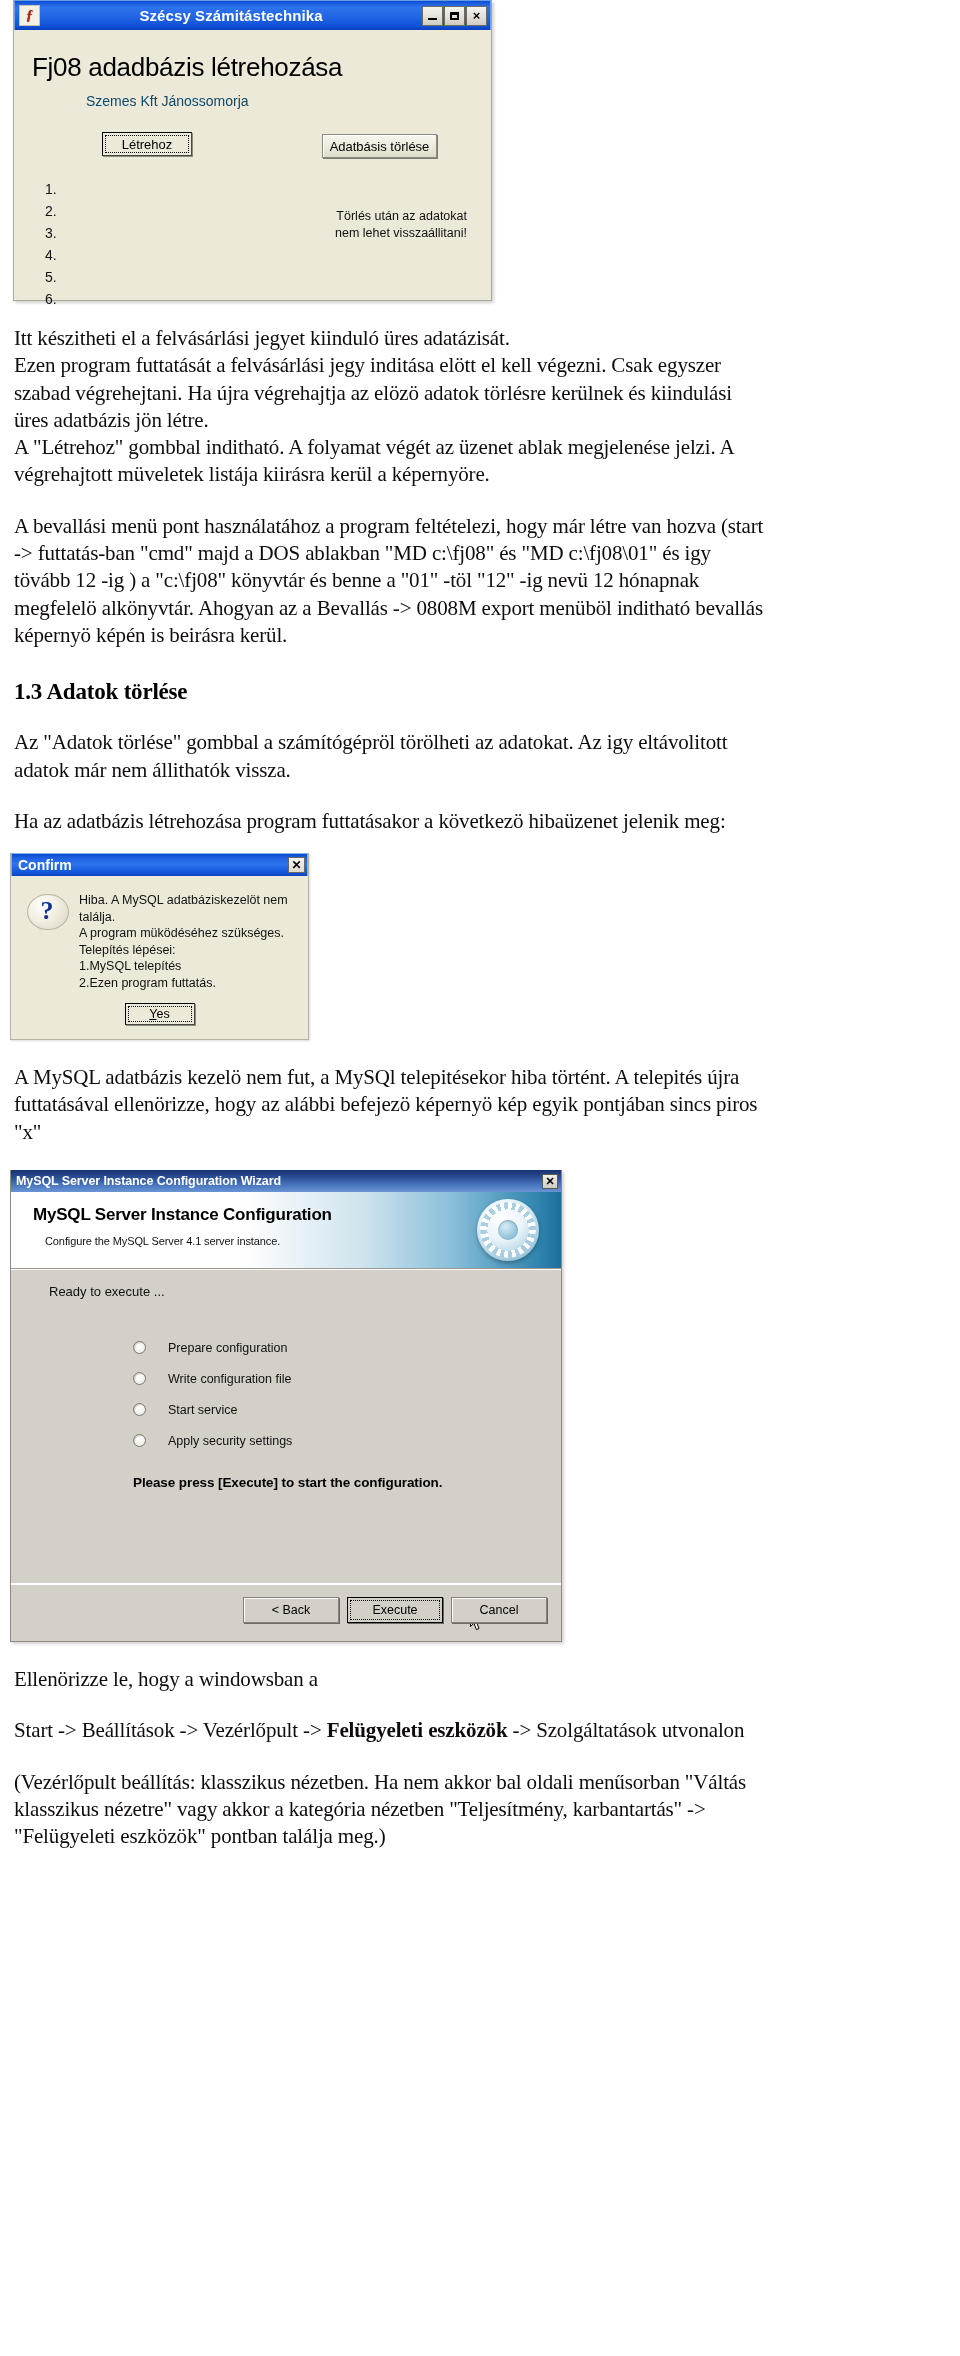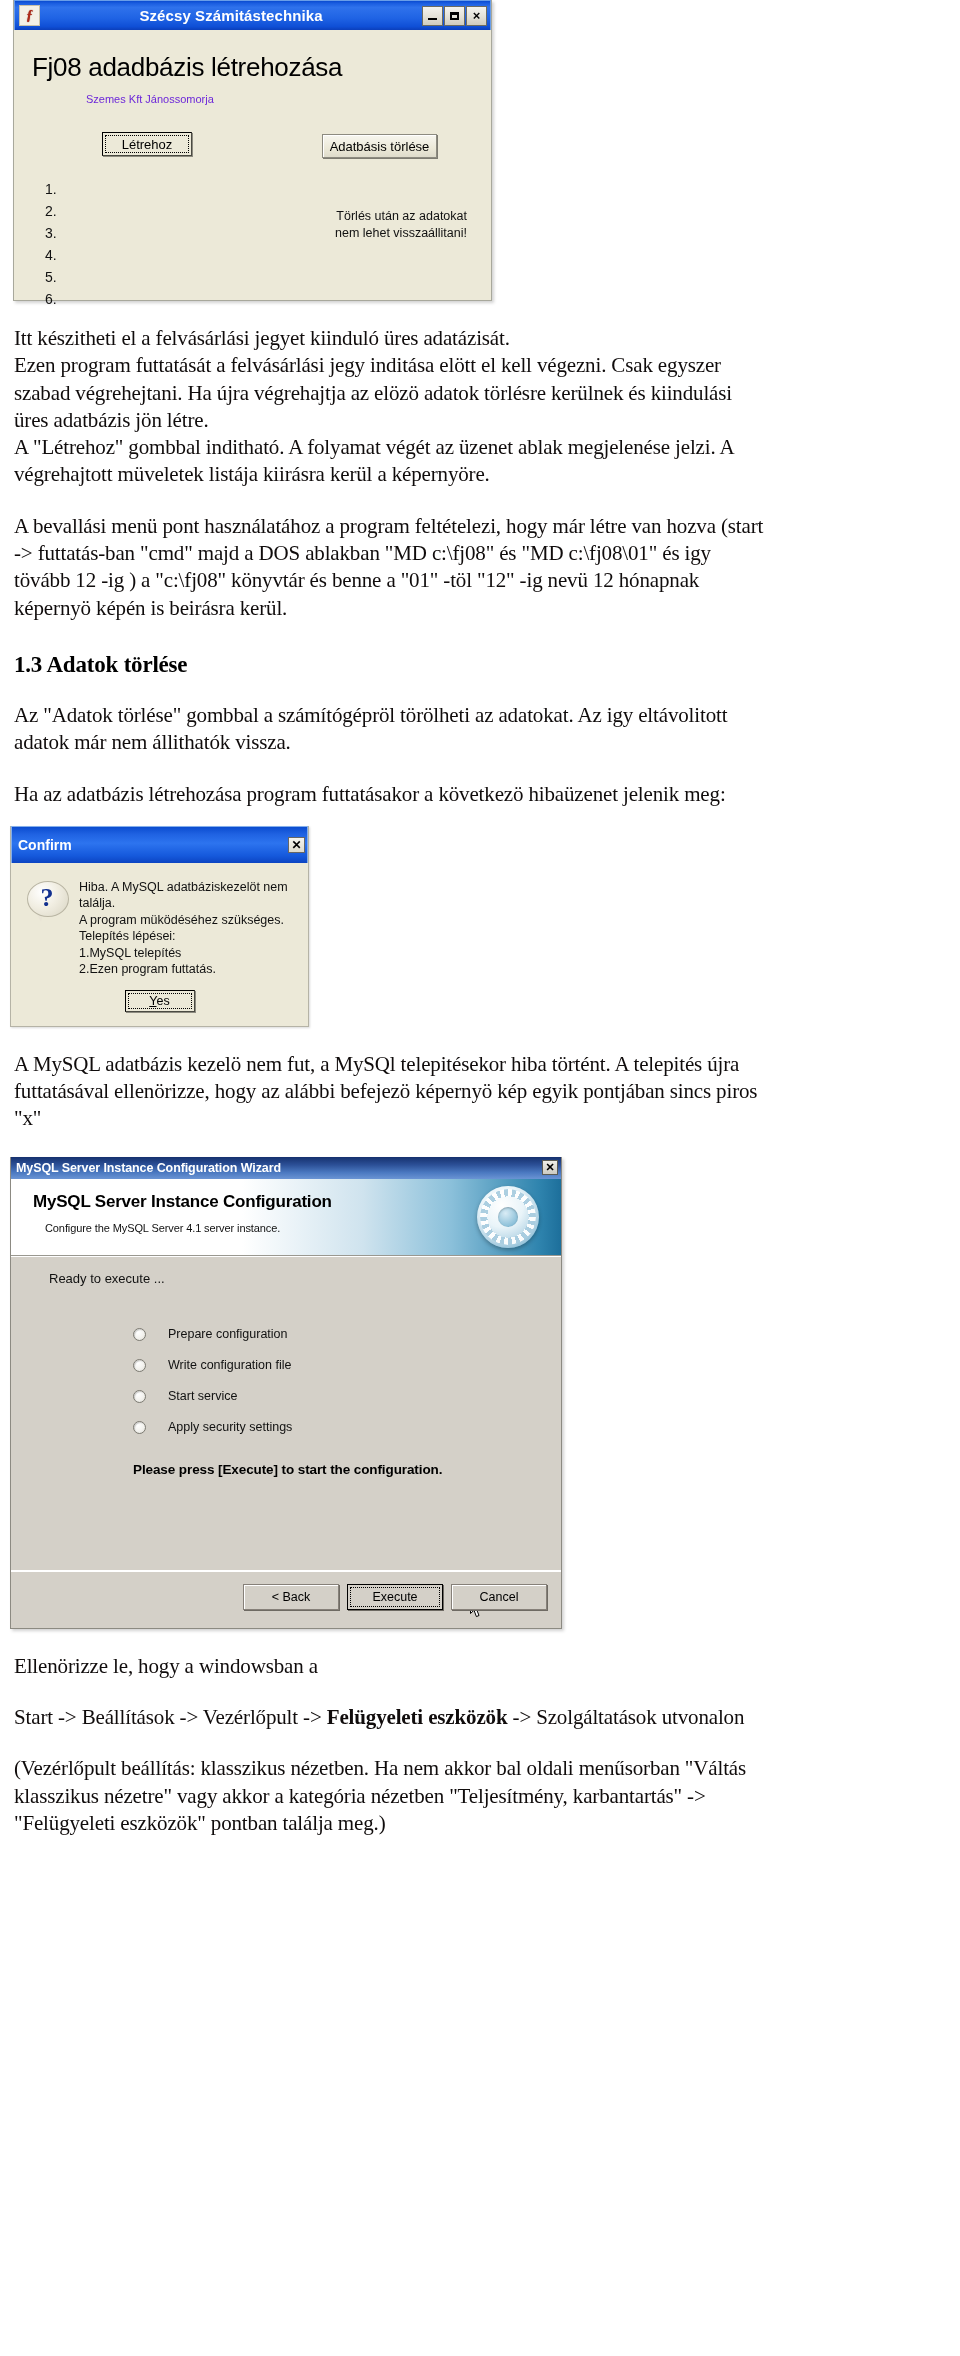--- a/index.html
+++ b/index.html
@@ -117,22 +117,22 @@
     left: 18px; top: 22px;
     font-family: "Liberation Sans", sans-serif;
     font-size: 26px;
     color: #000;
     letter-spacing: -0.3px;
   }
   .w1-sub {
     position: absolute;
     left: 72px; top: 63px;
     font-family: "Liberation Sans", sans-serif;
-    font-size: 11px;
-    color: #6d28d9;
+    font-size: 14px;
+    color: #0c4a6e;
   }
   .w1-btn {
     position: absolute;
     font-family: "Liberation Sans", sans-serif;
     font-size: 13px;
     color: #000;
     background: #ece9d8;
     border: 1px solid #000;
     border-right-color: #4a4a42;
     border-bottom-color: #4a4a42;
@@ -177,21 +177,21 @@
   
   .win2 {
     width: 297px;
     margin-left: 10px;
     background: #ece9d8;
     border: 1px solid #b5b3a6;
     border-top: none;
     box-shadow: 1px 1px 2px rgba(0,0,0,0.15);
   }
   .win2-titlebar {
-    height: 37px;
+    height: 23px;
     background: linear-gradient(to bottom,
         #0b4ccf 0%, #1f62e2 20%, #2d74ef 45%, #1559dc 80%, #0c44c2 100%);
     display: flex; align-items: center;
     padding-left: 6px; padding-right: 2px;
     box-sizing: border-box;
     border: 1px solid #84aeea;
     border-bottom: none;
   }
   .win2-title {
     flex: 1 1 auto;
@@ -479,20 +479,21 @@
   <div class="doc-par">A "Létrehoz" gombbal inditható. A folyamat végét az üzenet ablak megjelenése jelzi. A</div>
   <div class="doc-par">végrehajtott müveletek listája kiirásra kerül a képernyöre.</div>
 </div>
 
 <div class="spacer-24"></div>
 
 <div class="doc-block">
   <div class="doc-par">A bevallási menü pont használatához a program feltételezi, hogy már létre van hozva (start</div>
   <div class="doc-par">-&gt; futtatás-ban "cmd" majd a DOS ablakban "MD c:\fj08" és "MD c:\fj08\01" és igy</div>
   <div class="doc-par">tövább 12 -ig ) a "c:\fj08" könyvtár és benne a "01" -töl "12" -ig nevü 12 hónapnak</div>
+  <div class="doc-par">megfelelö alkönyvtár. Ahogyan az a Bevallás -&gt; 0808M export menüböl inditható bevallás</div>
   <div class="doc-par">képernyö képén is beirásra kerül.</div>
 </div>
 
 <div class="spacer-30"></div>
 
 <div class="doc-block">
   <h2 class="section-head">1.3 Adatok törlése</h2>
 </div>
 
 <div class="spacer-24"></div>

